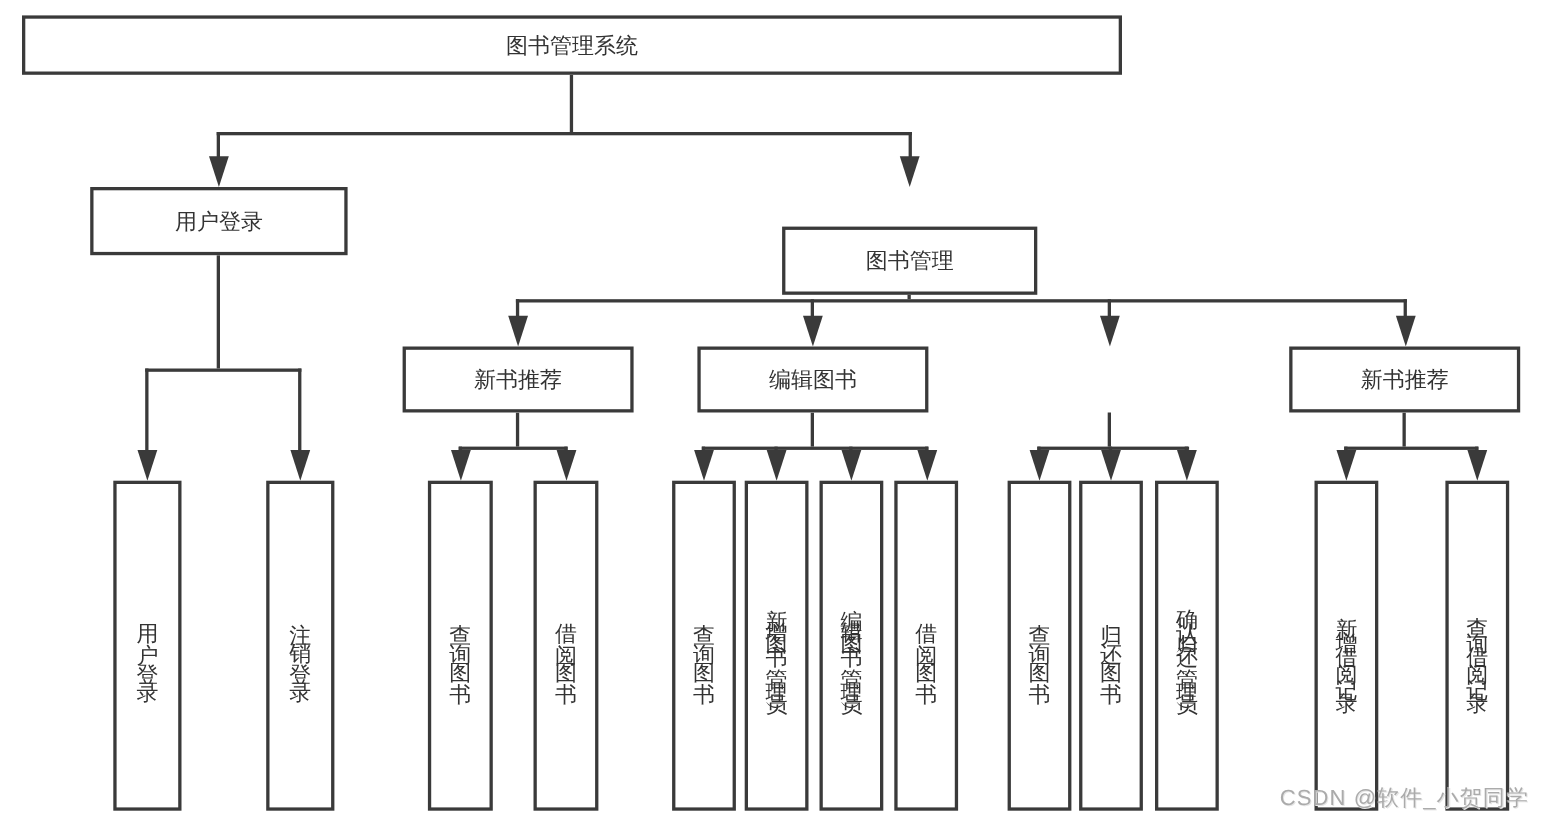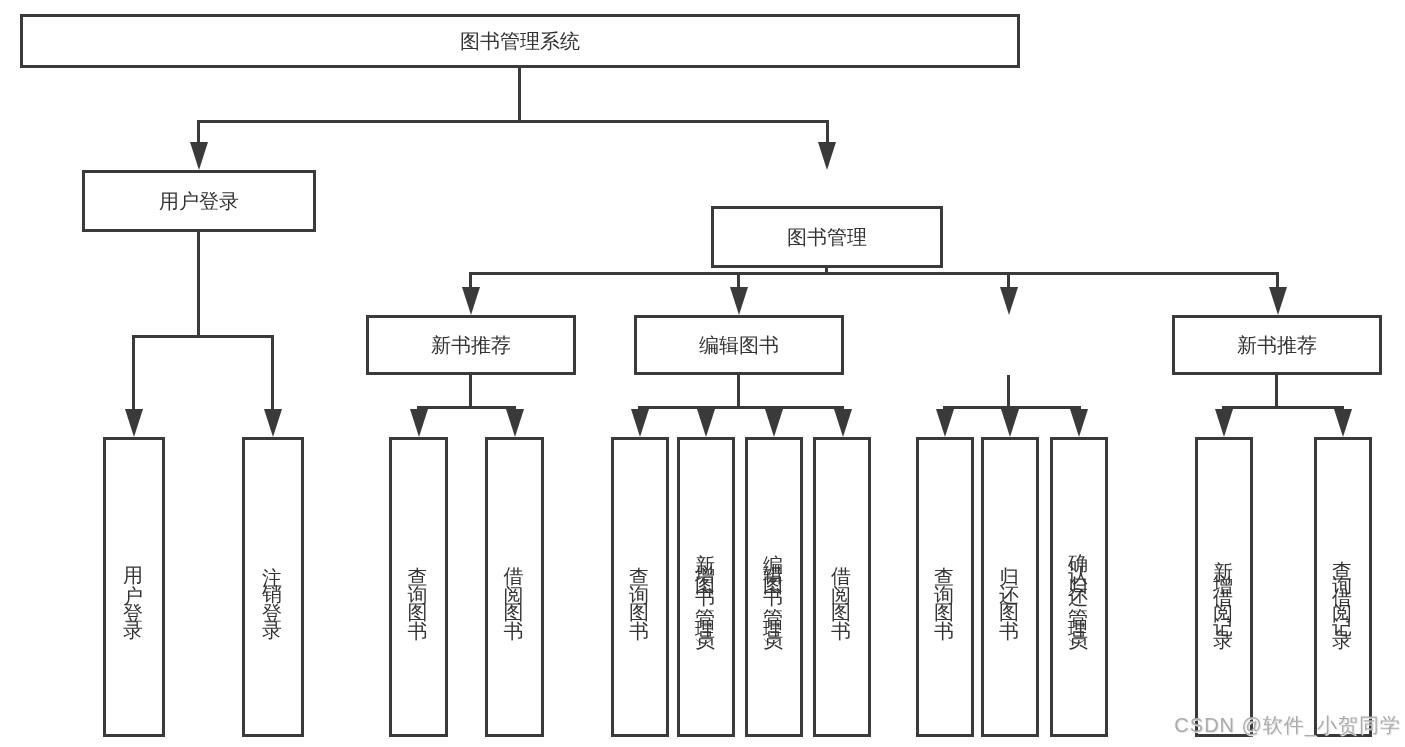--- a/index.html
+++ b/index.html
@@ -33,21 +33,21 @@
     text-orientation:mixed;
     white-space:nowrap;
     color:#333333;
     font-size:20px;
   }
   .ls-4{letter-spacing:18px;}
   .ls-6{letter-spacing:14px;}
   .ls-9{letter-spacing:11px;}
   .watermark{
     position:absolute;
-    right:4px;bottom:8px;
+    right:15px;bottom:8px;
     color:#ababab;
     font-size:20px;
     letter-spacing:1px;
     z-index:6;
     text-shadow:1px 1px 0 #e6e6e6;
   }
 </style>
 </head>
 <body>
 

